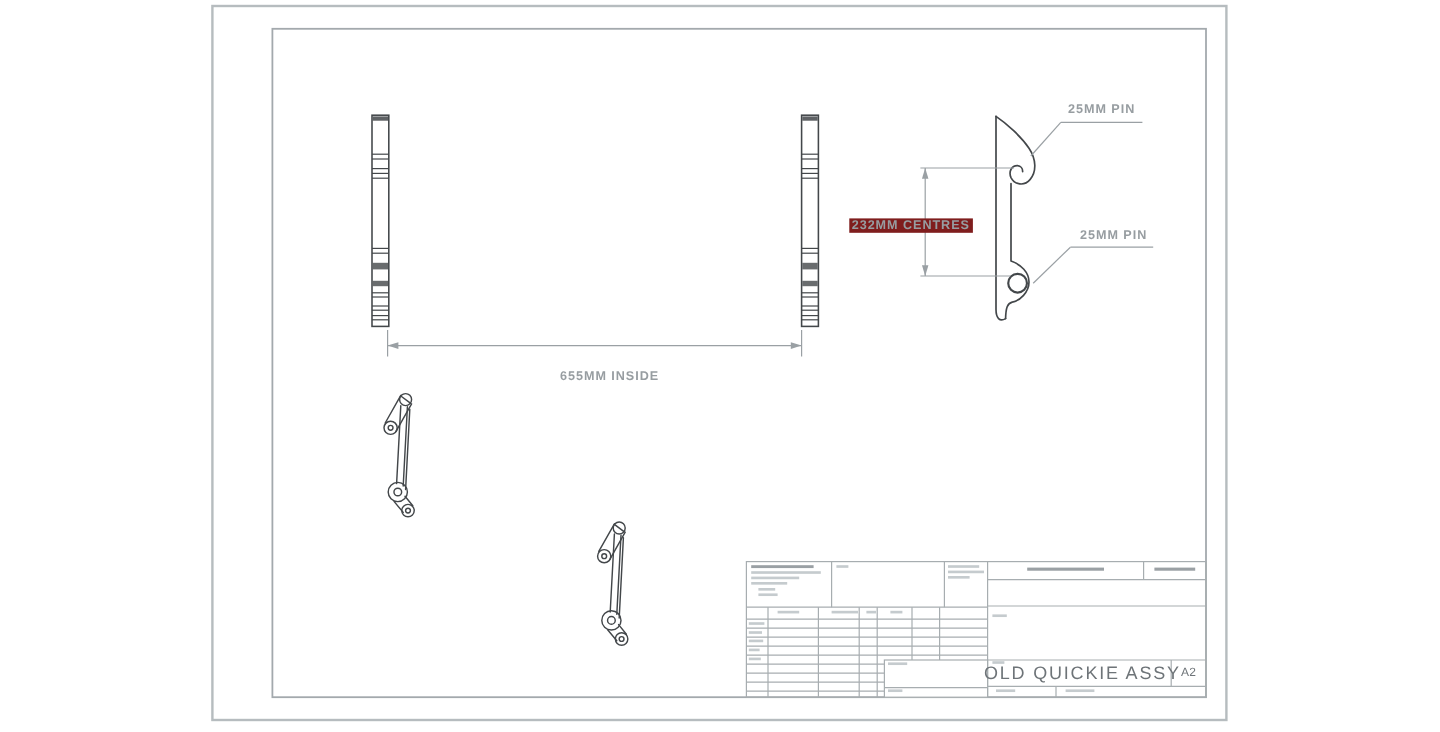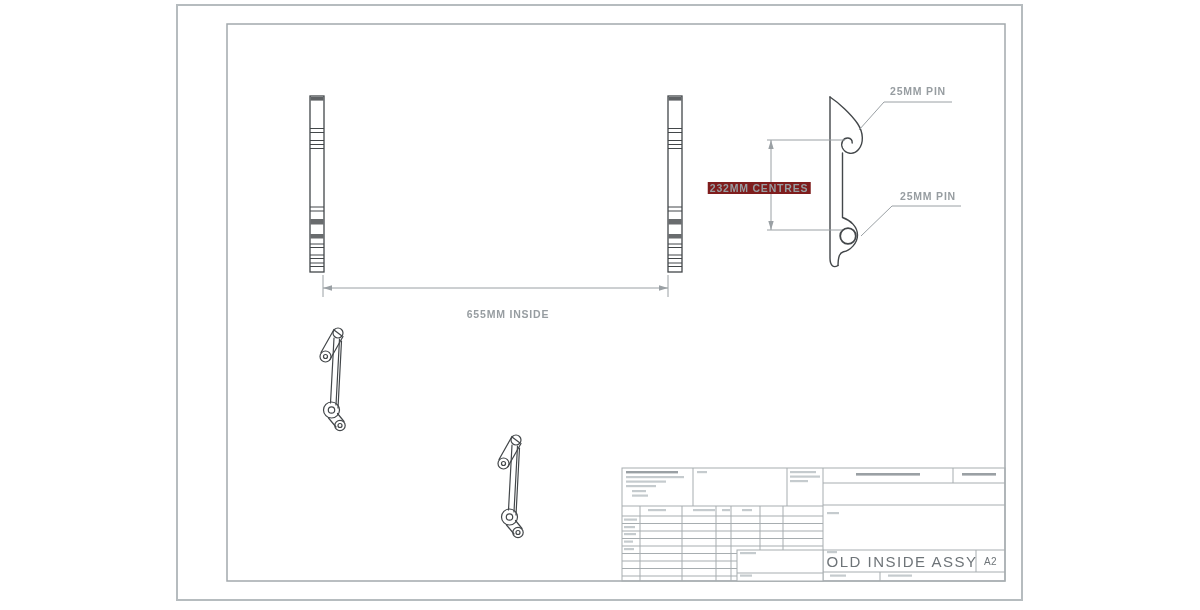--- a/index.html
+++ b/index.html
@@ -203,17 +203,17 @@
 
   <div class="label" style="left:508px;top:280px;margin-top:34px;">655MM INSIDE</div>
 
   <div class="label masked" style="left:759px;top:188px;">232MM CENTRES</div>
 
   <div class="label" style="left:918px;top:91px;">25MM PIN</div>
 
   <div class="label" style="left:928px;top:196px;">25MM PIN</div>
 
 
-  <div class="tb-title" style="left:902px;top:561px;">OLD INSIDE ASSY</div>
+  <div class="tb-title" style="left:902px;top:561px;">OLD QUICKIE ASSY</div>
 
   <div class="tb-size" style="left:990.5px;top:561px;">A2</div>
 
 </div>
 
 </body></html>

